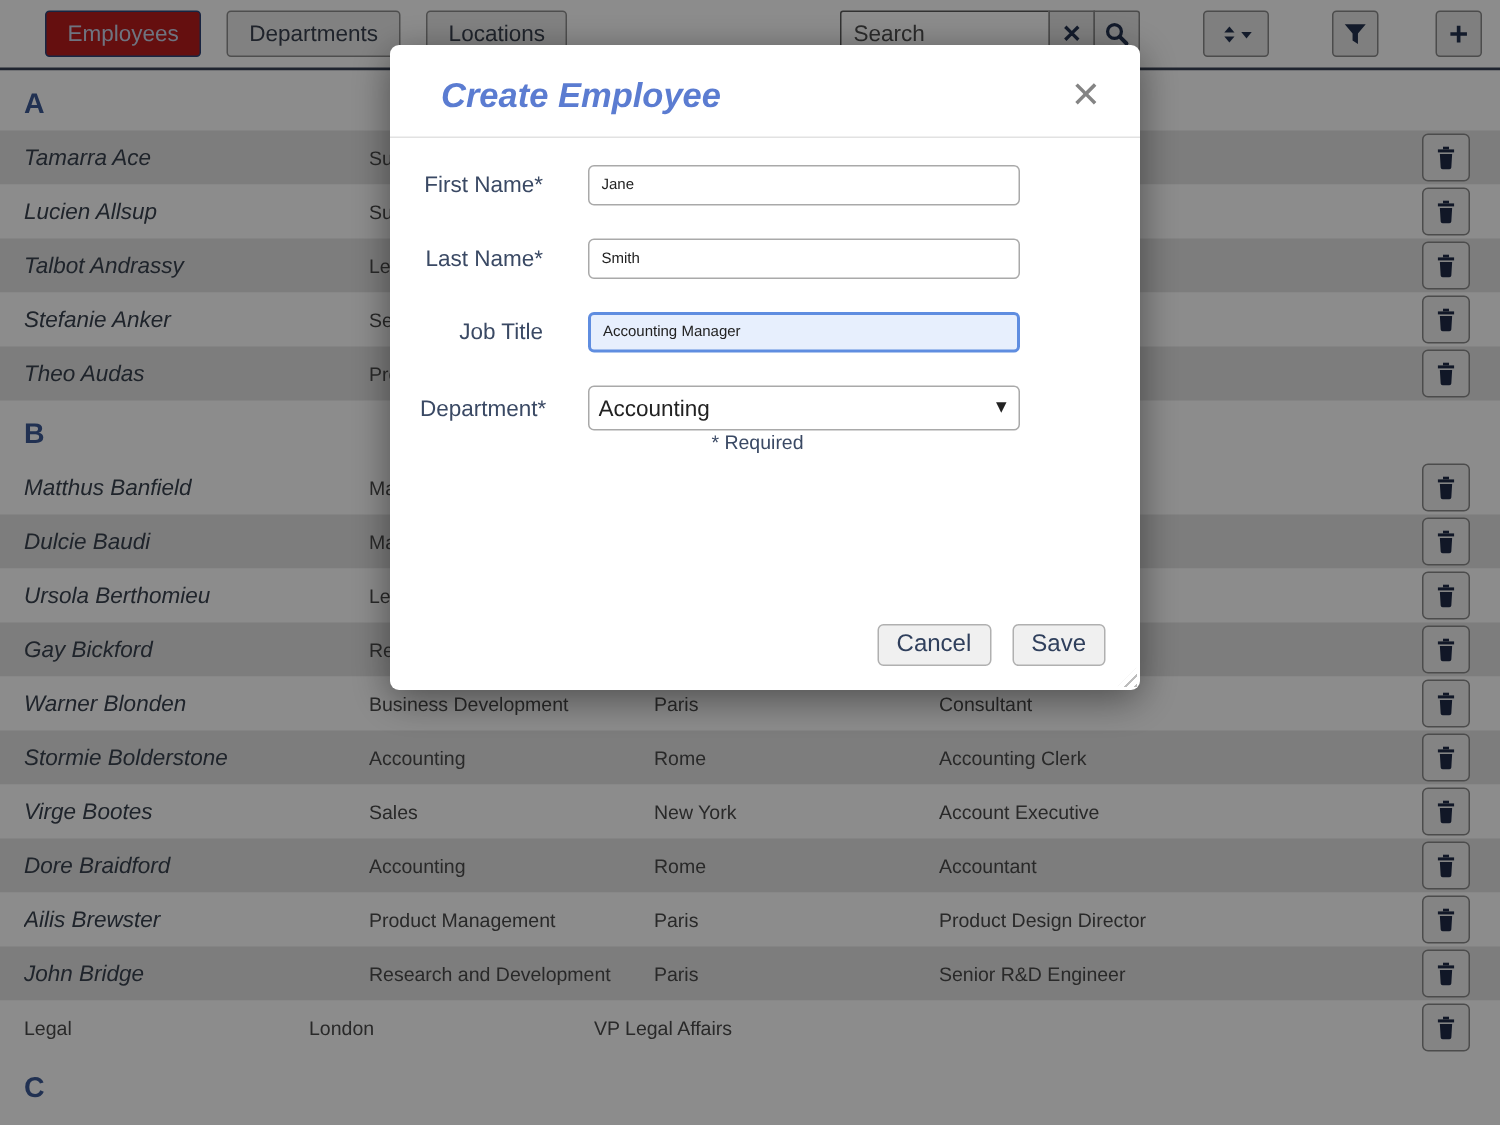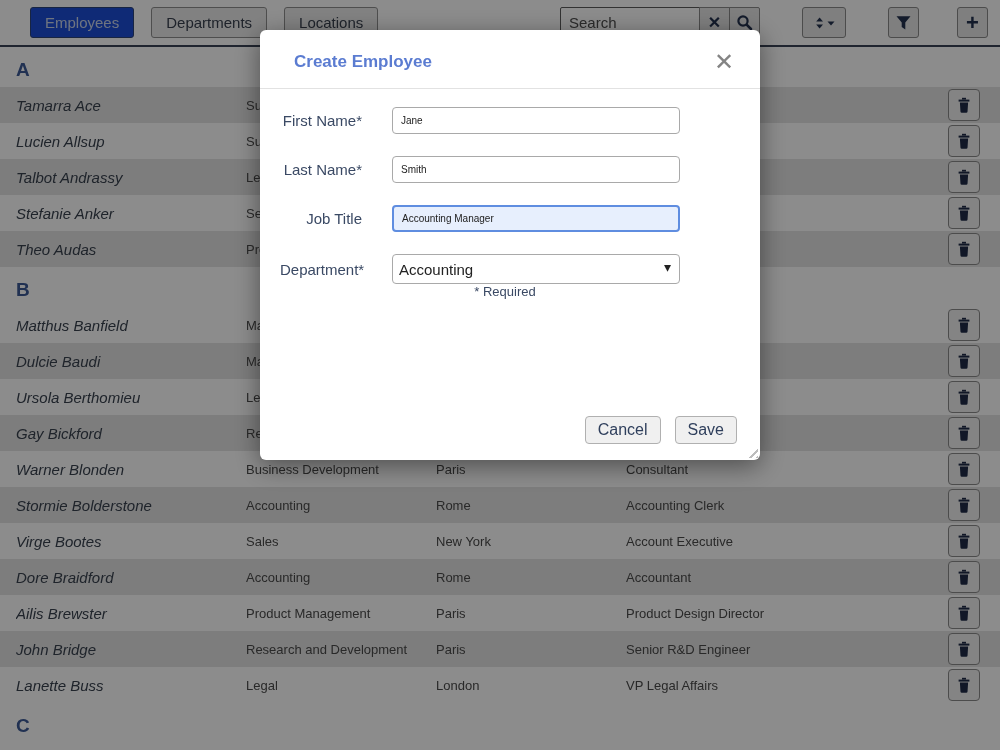--- a/index.html
+++ b/index.html
@@ -8,21 +8,21 @@
 
   
   .toolbar {
     height: 47px; background: #fff; border-bottom: 2px solid #3a4356;
     display: flex; align-items: center; padding: 0 12px 0 30px; gap: 17px;
   }
   .tab {
     font-size: 15px; padding: 5px 14px; border: 1px solid #8f8f8f; border-radius: 3px;
     background: #ececec; color: #39414f; cursor: pointer; line-height: 19px;
   }
-  .tab.active { background: #1d4ed8; border-color: #2c4478; color: #c9d4ea; }
+  .tab.active { background: #b91c1c; border-color: #2c4478; color: #c9d4ea; }
   .toolbar-spacer { flex: 1; }
   .search-group { display: flex; align-items: stretch; height: 31px; }
   .search-input {
     width: 140px; border: 1px solid #5c5c5c; border-radius: 2px 0 0 2px;
     font-size: 15px; padding: 2px 8px; color: #333; font-family: "Liberation Sans", sans-serif;
   }
   .search-input::placeholder { color: #4e4e4e; opacity: 1; }
   .tbtn {
     height: 31px; min-width: 31px; display: flex; align-items: center; justify-content: center;
     background: #e7e7e7; border: 1px solid #8a8a8a; border-radius: 3px; cursor: pointer;
@@ -59,21 +59,21 @@
   .backdrop { position: fixed; inset: 0; background: rgba(0,0,0,0.45); z-index: 10; }
   .modal {
     position: fixed; left: 260px; top: 30px; width: 500px; height: 430px;
     background: #fff; border-radius: 6px; z-index: 20;
     box-shadow: 0 6px 26px rgba(0,0,0,0.45);
   }
   .modal-header {
     display: flex; align-items: center; justify-content: space-between;
     padding: 20px 22px 14px 34px; border-bottom: 1px solid #e2e2e2;
   }
-  .modal-title { color: #5b7cd1; font-size: 17px; font-weight: bold; }
+  .modal-title { color: #5b7cd1; font-size: 23px; font-weight: bold; font-style: italic; }
   .modal-close { background: none; border: none; color: #848484; font-size: 24px; line-height: 1; cursor: pointer; padding: 0 4px; }
   .modal-form { padding: 18px 0 0 20px; }
   .field-row { display: flex; align-items: center; margin-bottom: 22px; }
   .field-label { width: 112px; text-align: right; padding-right: 30px; font-size: 15px; color: #3a4964; white-space: nowrap; }
   .field-control { width: 288px; }
   .text-input {
     width: 288px; height: 27px; border: 1px solid #a9a9a9; border-radius: 4px;
     padding: 3px 8px; font-size: 10px; color: #222; font-family: "Liberation Sans", sans-serif; background: #fff;
   }
   .text-input.focused { border: 2px solid #5f8de0; background: #e7effd; }
@@ -344,21 +344,20 @@
               <div class="cell-job">Senior R&amp;D Engineer</div>
               <button class="trash-btn">
                 <svg class="icon-svg" width="16" height="17" viewBox="0 0 16 17">
                   <rect x="6" y="0.8" width="4" height="1.8" fill="#1f2b47"></rect>
                   <rect x="2.6" y="2.6" width="10.8" height="2" fill="#1f2b47"></rect>
                   <path d="M3.9 5.6 H12.1 L11.55 14.6 A1.3 1.3 0 0 1 10.25 15.8 H5.75 A1.3 1.3 0 0 1 4.45 14.6 Z" fill="#1f2b47"></path>
                 </svg>
               </button>
             </div>
           <div class="row">
-              <div class="cell-name">Lanette Buss</div>
               <div class="cell-dept">Legal</div>
               <div class="cell-loc">London</div>
               <div class="cell-job">VP Legal Affairs</div>
               <button class="trash-btn">
                 <svg class="icon-svg" width="16" height="17" viewBox="0 0 16 17">
                   <rect x="6" y="0.8" width="4" height="1.8" fill="#1f2b47"></rect>
                   <rect x="2.6" y="2.6" width="10.8" height="2" fill="#1f2b47"></rect>
                   <path d="M3.9 5.6 H12.1 L11.55 14.6 A1.3 1.3 0 0 1 10.25 15.8 H5.75 A1.3 1.3 0 0 1 4.45 14.6 Z" fill="#1f2b47"></path>
                 </svg>
               </button>

